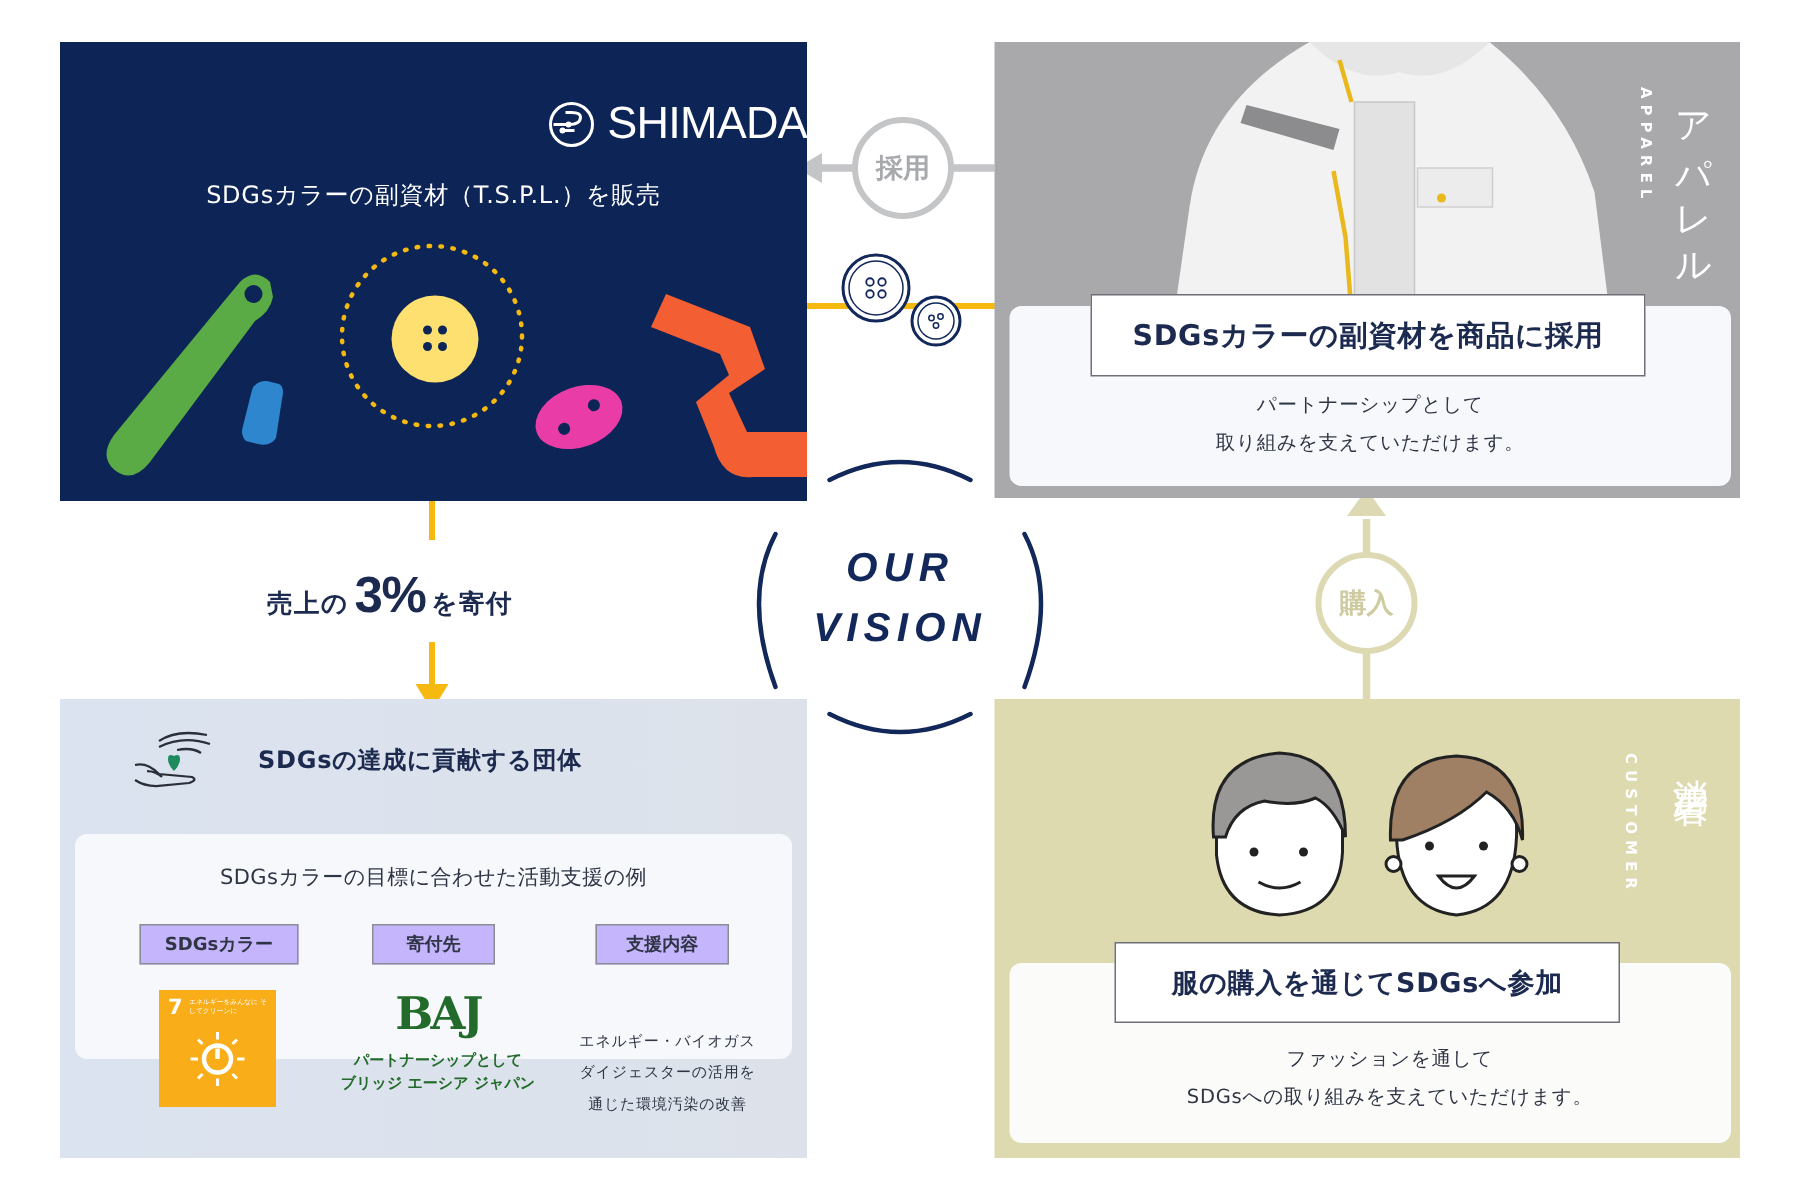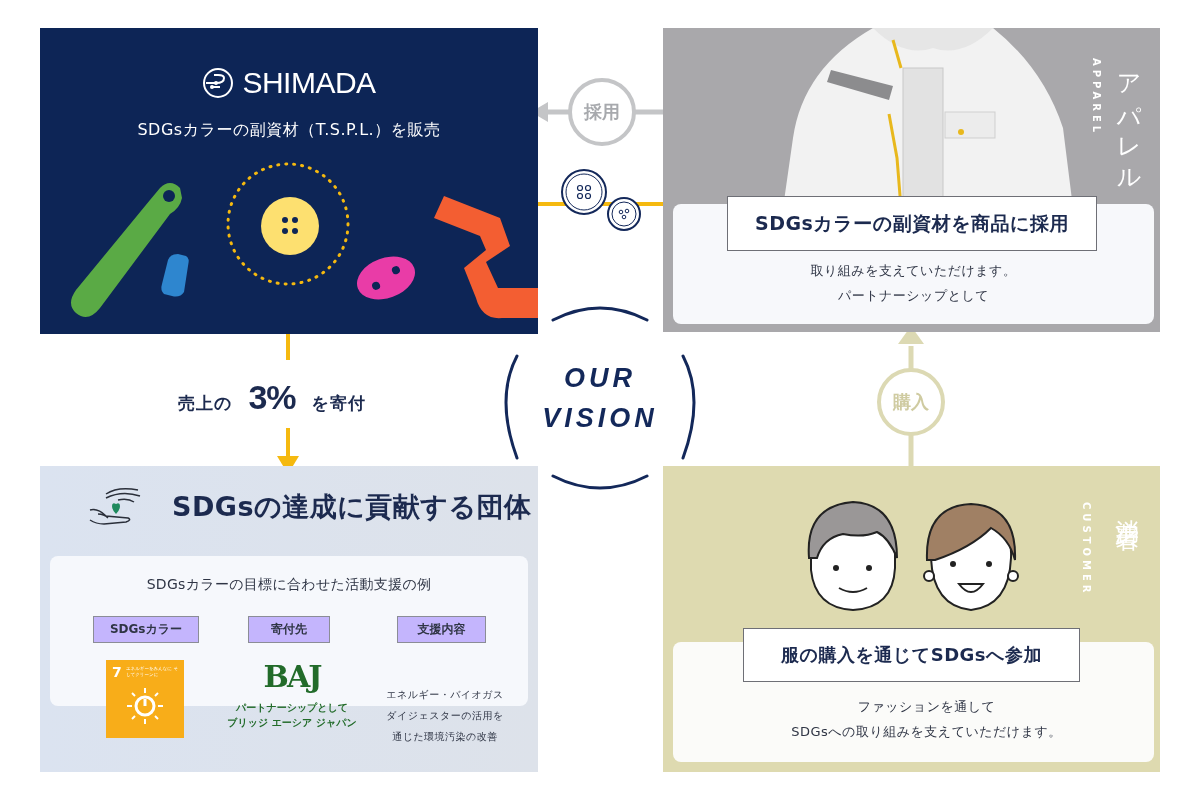--- a/index.html
+++ b/index.html
@@ -8,21 +8,21 @@
 
   .abs { position: absolute; }
 
   
   .panel-shimada {
     left: 40px; top: 28px; width: 498px; height: 306px;
     background: #0d2556;
   }
   .shimada-logo {
     position: absolute; left: 0; right: 0; top: 38px;
-    display: flex; justify-content: center; align-items: center; gap: 8px;
+    display: flex; justify-content: flex-end; align-items: center; gap: 8px;
     color: #ffffff;
   }
   .shimada-logo .logo-text { font-family: "Liberation Sans", sans-serif; font-size: 30px; letter-spacing: -0.5px; font-weight: normal; }
   .shimada-sub {
     position: absolute; left: 0; right: 0; top: 92px; text-align: center;
     color: #ffffff; font-size: 16px; letter-spacing: 0.5px;
   }
 
   
   .panel-apparel {
@@ -53,21 +53,21 @@
   }
 
   
   .panel-org {
     left: 40px; top: 466px; width: 498px; height: 306px;
     background: linear-gradient(90deg, #dbe3f0 0%, #dde2ea 100%);
   }
   .org-head {
     position: absolute; left: 48px; top: 20px; display: flex; align-items: center; gap: 26px;
   }
-  .org-head .title { font-size: 27px; font-weight: bold; color: #1c2a4f; letter-spacing: 0.5px; text-align: right; }
+  .org-head .title { font-size: 16px; font-weight: bold; color: #1c2a4f; letter-spacing: 0.5px; text-align: right; }
   .org-card {
     position: absolute; left: 10px; top: 90px; width: 478px; height: 150px;
     background: #f6f8fc; border-radius: 8px;
   }
   .org-card .card-title {
     position: absolute; left: 0; right: 0; top: 20px; text-align: center;
     font-size: 14px; color: #2f3545; letter-spacing: 0.3px;
   }
   .col-head {
     position: absolute; top: 60px; height: 27px; border: 1px solid #8b8d96; background: #c4b5fd;
@@ -116,21 +116,21 @@
     display: flex; align-items: center; justify-content: center;
     color: #a7a9ad; font-size: 18px; font-weight: bold;
   }
   .purchase-badge {
     left: 877px; top: 368px; width: 68px; height: 68px; border-radius: 50%;
     border: 4px solid #dcd9b3; background: #ffffff;
     display: flex; align-items: center; justify-content: center;
     color: #cfcba1; font-size: 18px; font-weight: bold;
   }
   .donate-label {
-    left: 178px; top: 378px; display: flex; align-items: baseline; gap: 16px;
+    left: 178px; top: 378px; display: flex; align-items: baseline; gap: 4px;
     font-weight: bold; color: #1c2a4f;
   }
   .donate-label .small { font-size: 17px; letter-spacing: 1px; }
   .donate-label .big { font-size: 34px; font-family: "Liberation Sans", sans-serif; font-weight: bold; letter-spacing: -1px; }
 
   .vision {
     left: 495px; top: 298px; width: 210px; height: 200px;
   }
   .vision .text {
     position: absolute; left: 0; right: 0; top: 60px; text-align: center;
@@ -222,22 +222,22 @@
     <path d="M58 42 L120 58 L116 72 L54 54 Z" fill="#8c8c8e"></path>
     <rect x="130" y="40" width="40" height="140" fill="#e2e2e2" stroke="#c8c8c8"></rect>
     <path d="M120 12 L128 40" stroke="#e8b81d" stroke-width="3"></path>
     <path d="M116 86 L124 130 L128 180" stroke="#e8b81d" stroke-width="3" fill="none"></path>
     <rect x="172" y="84" width="50" height="26" fill="#ececec" stroke="#cfcfcf"></rect>
     <circle cx="188" cy="104" r="3" fill="#e8b81d"></circle>
   </svg>
   <div class="card"></div>
   <div class="label-box">SDGsカラーの副資材を商品に採用</div>
   <div class="desc">
+    <div>パートナーシップとして</div>
     <div>取り組みを支えていただけます。</div>
-    <div>パートナーシップとして</div>
   </div>
   <div class="vertical-sub" style="left:428px;top:30px;">APPAREL</div>
   <div class="vertical-title" style="left:450px;top:30px;">アパレル</div>
 </div>
 
 <div class="abs donate-label">
   <span class="small">売上の</span>
   <span class="big">3%</span>
   <span class="small">を寄付</span>
 </div>

